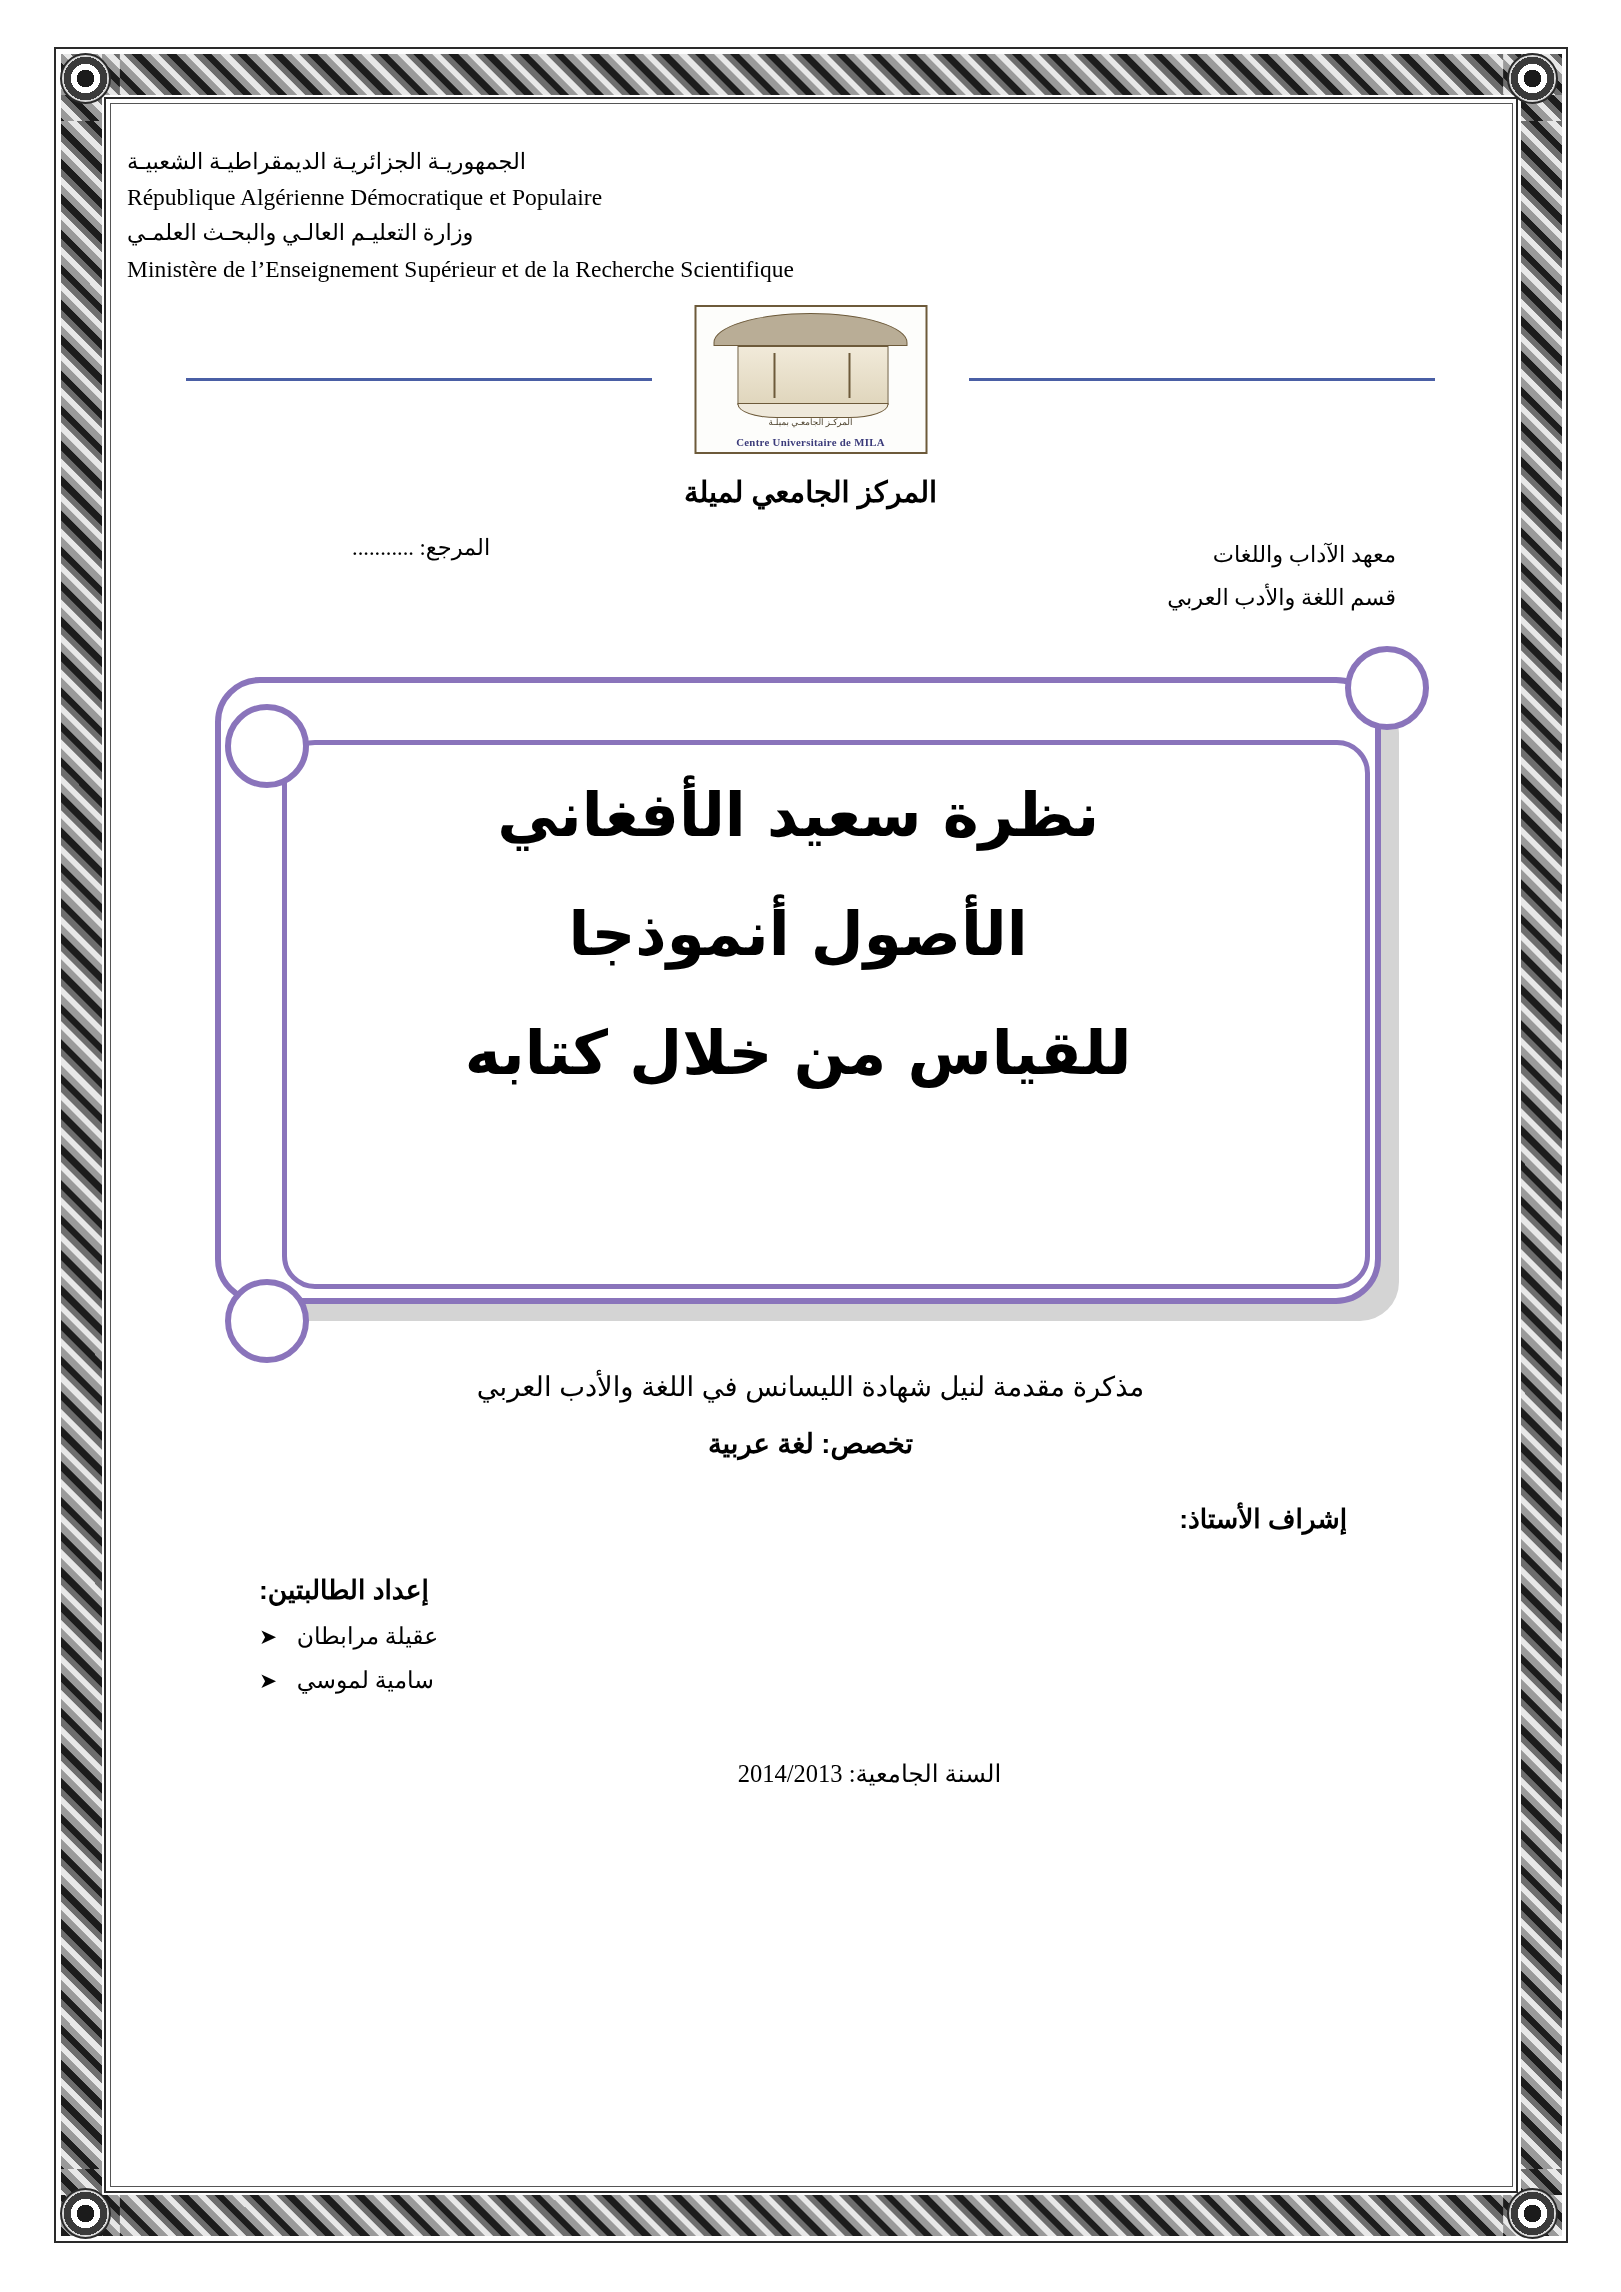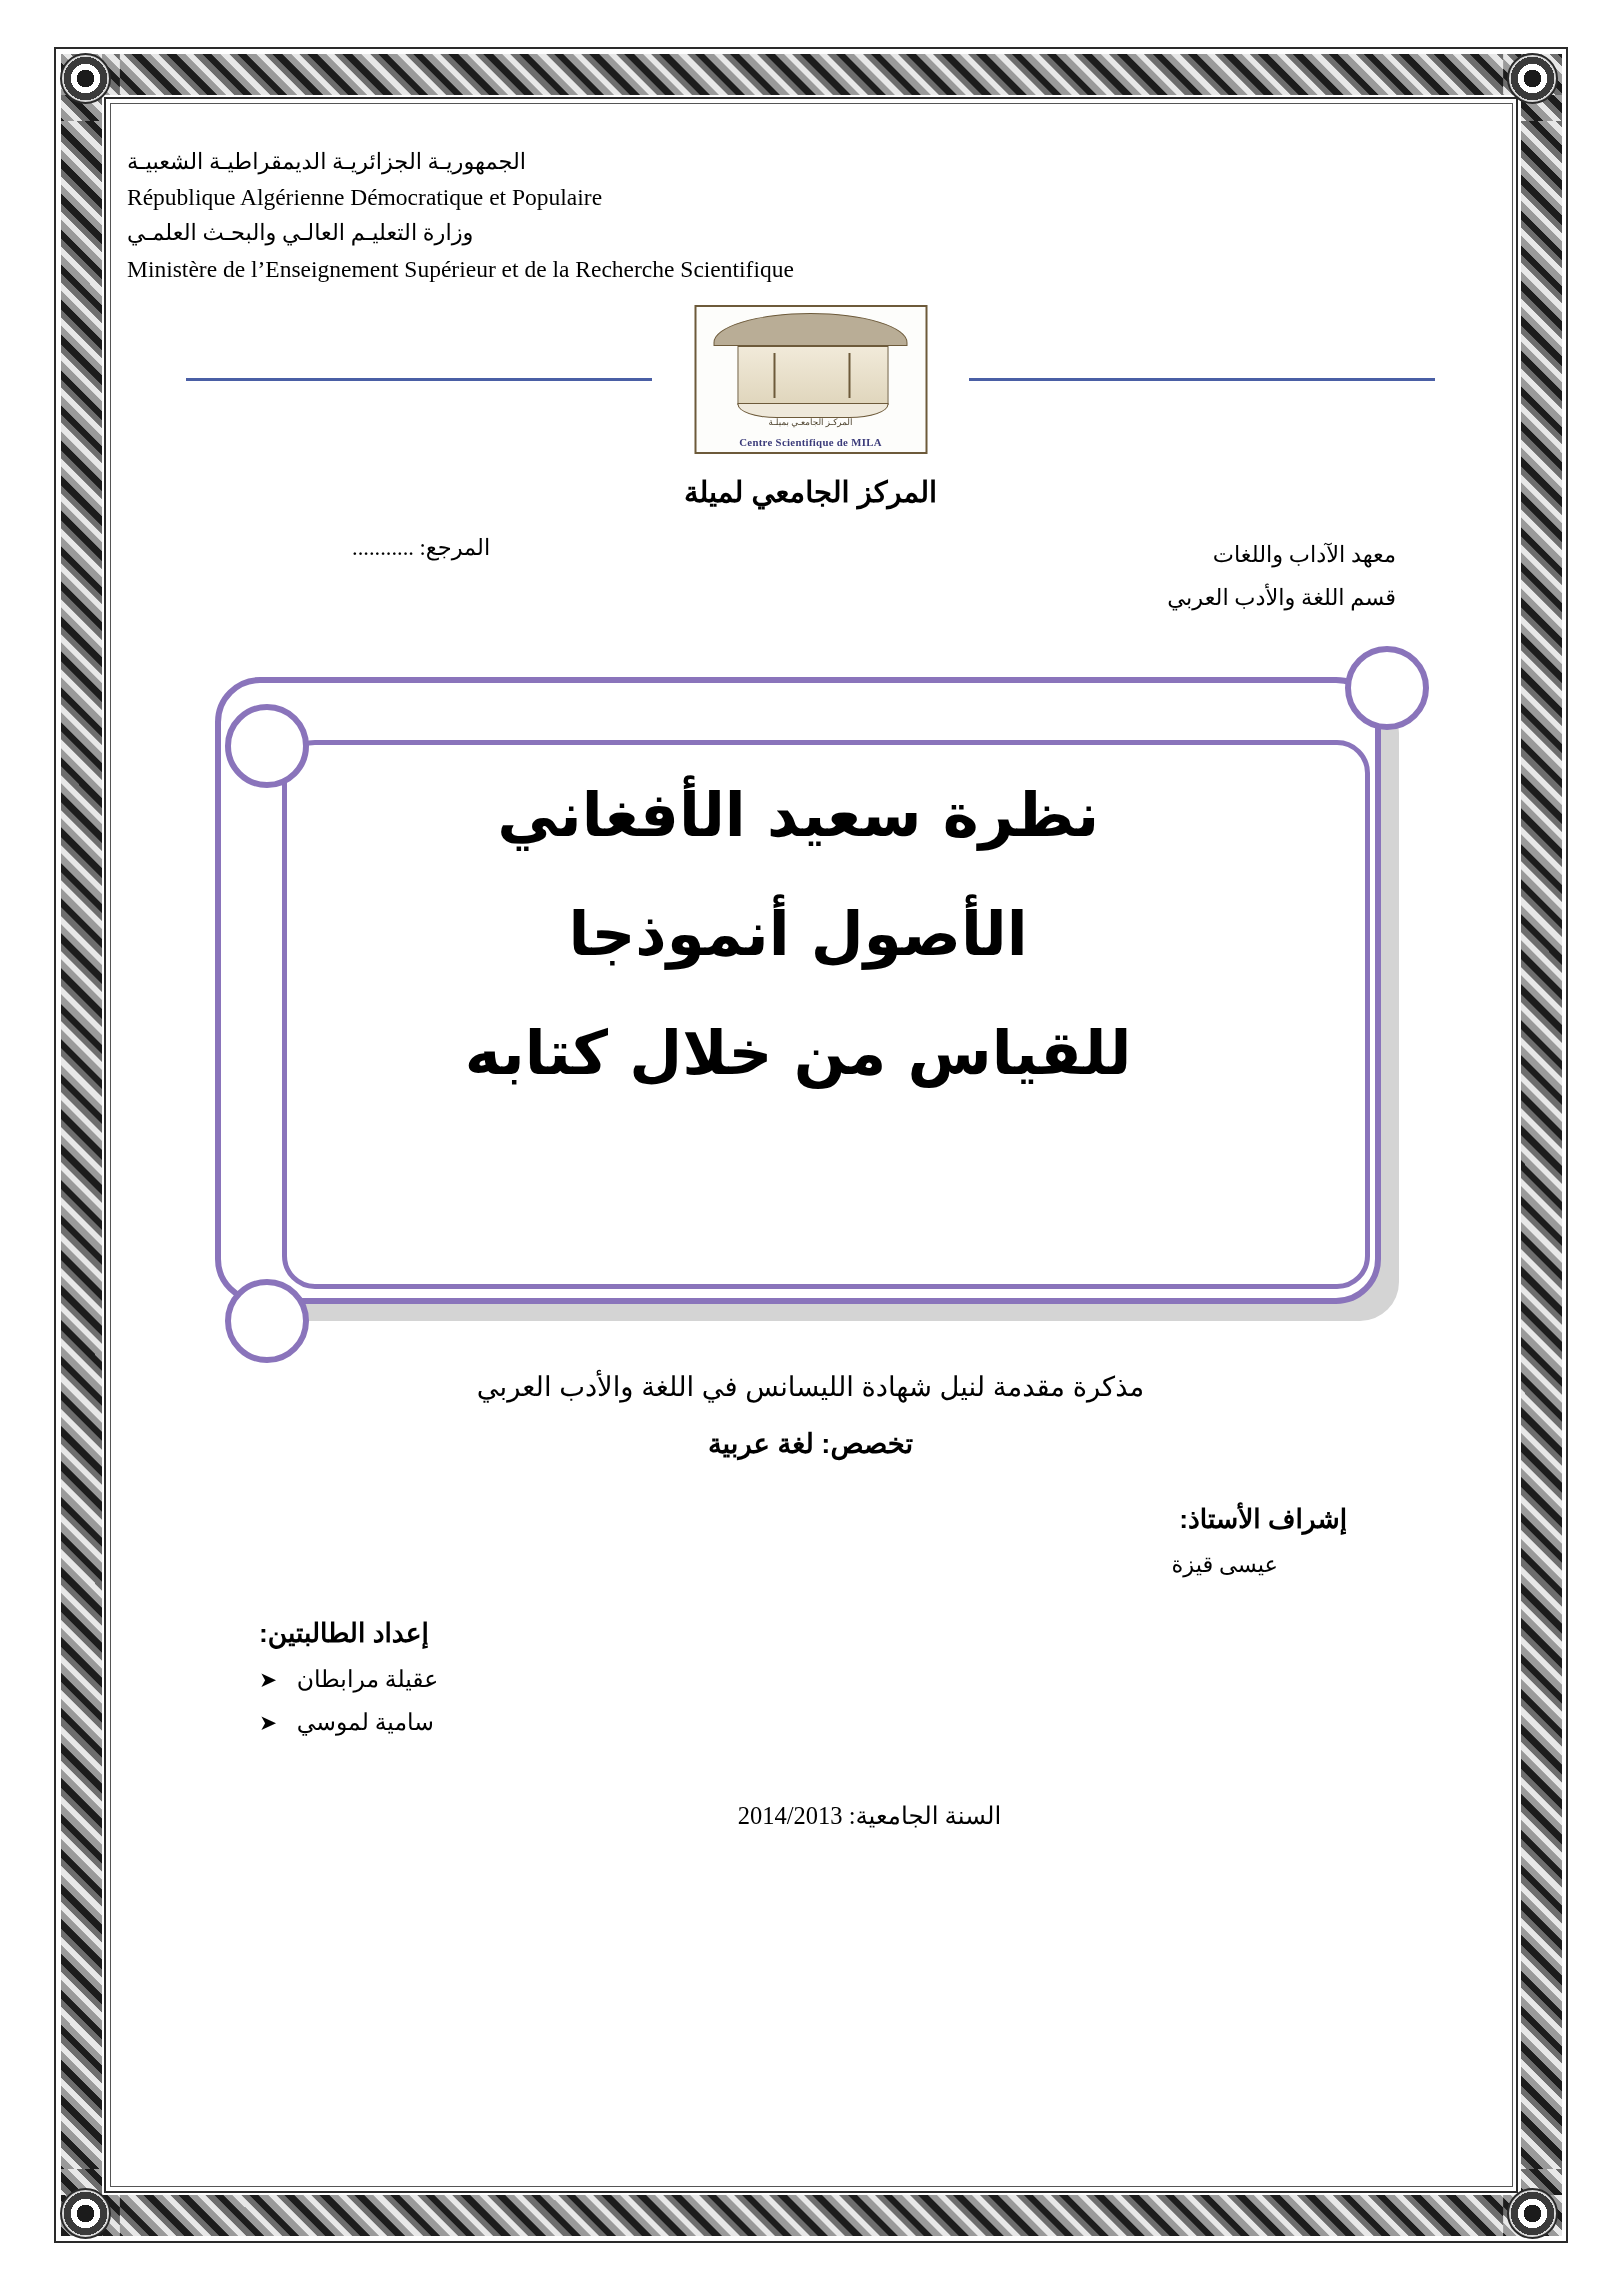--- a/index.html
+++ b/index.html
@@ -361,21 +361,21 @@
     </div>
 
     <div class="logo-row">
       <div class="rule left"></div>
       <div class="rule right"></div>
       <div class="logo">
         <div class="arch"></div>
         <div class="book"></div>
         <div class="pages"></div>
         <div class="cap-ar">المركـز الجامعـي بميلـة</div>
-        <div class="cap-fr">Centre Scientifique de MILA</div>
+        <div class="cap-fr">Centre Universitaire de MILA</div>
       </div>
     </div>
 
     <div class="univ-title">المركز الجامعي لميلة</div>
 
     <div class="inst-row">
       <div class="inst-right">
         <div>معهد الآداب واللغات</div>
         <div>قسم اللغة والأدب العربي</div>
       </div>
@@ -395,21 +395,20 @@
       <div class="curl top-right"></div>
       <div class="curl left-low"></div>
       <div class="curl bottom-left"></div>
     </div>
 
     <div class="deg-line">مذكرة مقدمة لنيل شهادة الليسانس في اللغة والأدب العربي</div>
     <div class="spec-line">تخصص: لغة عربية</div>
 
     <div class="supervisor">
       <div class="sup-label">إشراف الأستاذ:</div>
-      <div class="sup-name">عيسى قيزة</div>
     </div>
 
     <div class="students">
       <div class="stu-label">إعداد الطالبتين:</div>
       <div class="stu-item">
         <span>عقيلة مرابطان</span>
         <span class="bullet">➤</span>
       </div>
       <div class="stu-item">
         <span>سامية لموسي</span>

